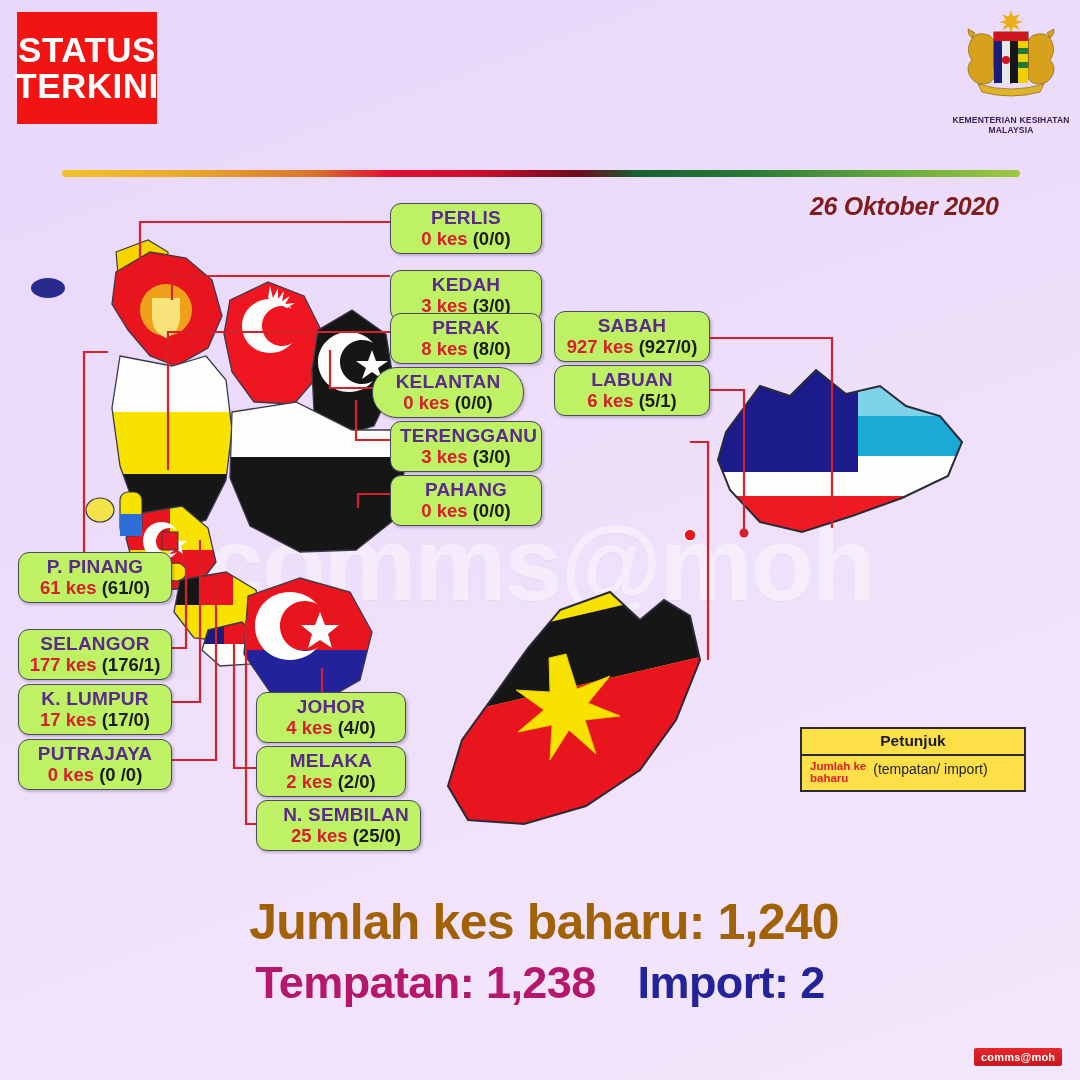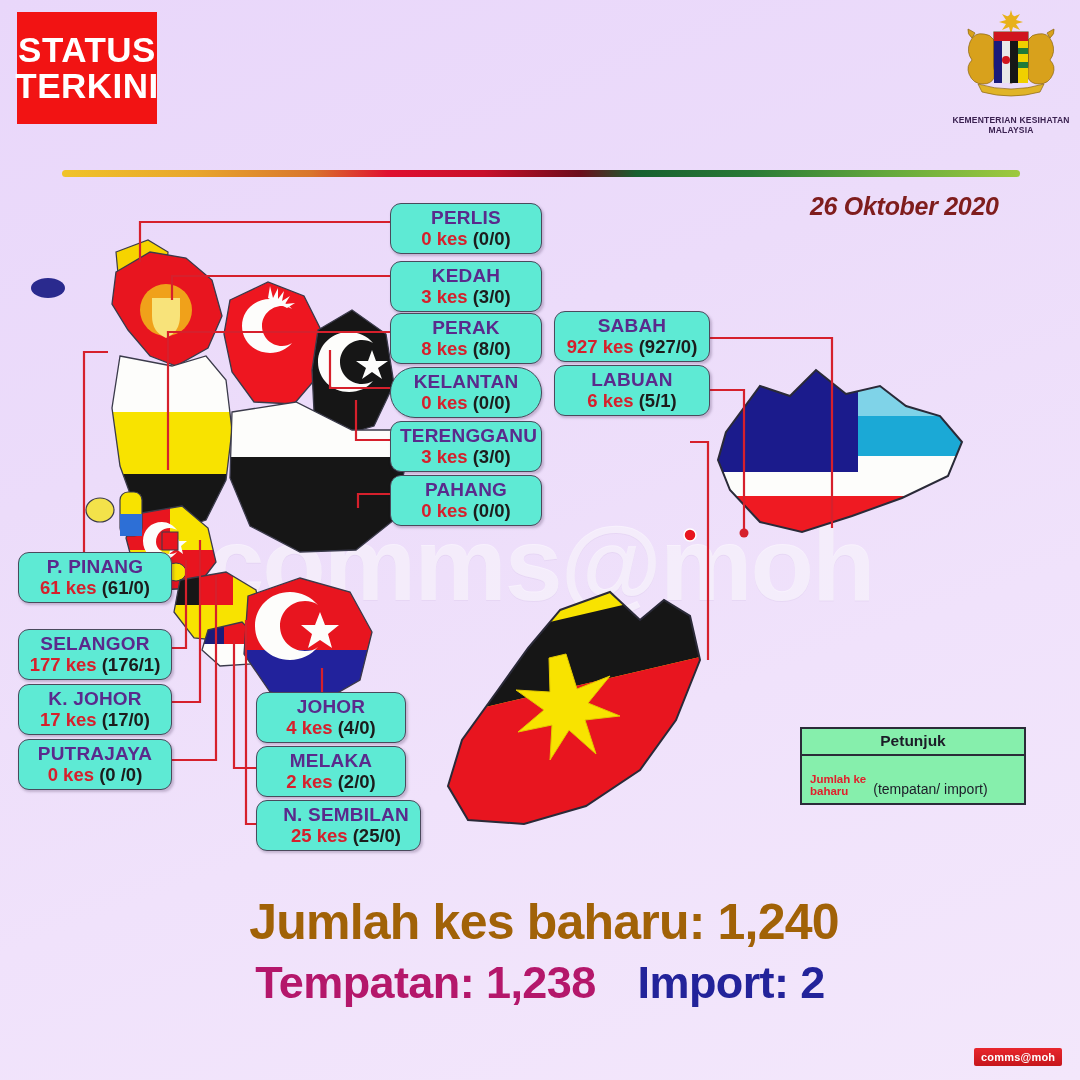--- a/index.html
+++ b/index.html
@@ -62,42 +62,42 @@
 
   
   .map{position:absolute;left:0;top:180px;width:1080px;height:700px;z-index:2;}
 
   
   .leaders{position:absolute;left:0;top:0;width:1080px;height:1080px;z-index:3;pointer-events:none;}
 
   
   .callout{
     position:absolute;z-index:5;
-    background:#5eead4;border:1.6px solid #4a4a5c;border-radius:11px;
+    background:#bef264;border:1.6px solid #4a4a5c;border-radius:11px;
     box-shadow:1.5px 2px 2.5px rgba(60,40,80,.25);
     padding:4px 9px 5px;text-align:center;white-space:nowrap;
     line-height:1.03;
   }
   .callout .nm{
     display:block;color:#5a2a8c;font-weight:700;font-size:19px;letter-spacing:.2px;
   }
   .callout .vl{display:block;font-size:18.5px;font-weight:700;margin-top:1px;}
   .callout .vl .red{color:#d6202c;}
   .callout .vl .blk{color:#1c1c1c;font-weight:700;}
 
   
   .legend{
     position:absolute;left:800px;top:727px;width:222px;z-index:5;
-    background:#86efac;border:2px solid #2b2b38;
+    background:#fde047;border:2px solid #2b2b38;
   }
   .legend .lhead{
     text-align:center;font-size:15.5px;color:#1c1c28;font-weight:700;
     padding:3px 0 4px;border-bottom:2px solid #2b2b38;
   }
-  .legend .lbody{display:flex;align-items:flex-end;gap:7px;padding:18px 8px 6px;}
+  .legend .lbody{display:flex;align-items:flex-start;gap:7px;padding:5px 8px 6px;}
   .legend .lred{
     color:#e0202c;font-size:11.5px;font-weight:700;line-height:1.0;text-align:left;
   }
   .legend .lblk{color:#1c1c28;font-size:14px;}
 
   
   .total-main{
     position:absolute;left:4px;top:893px;width:1080px;text-align:center;z-index:6;
     color:#a16207;font-weight:700;font-size:50px;letter-spacing:-.8px;
   }
@@ -367,31 +367,31 @@
 
   <div class="rule"></div>
 
   <div class="date">26 Oktober 2020</div>
 
   <div class="callout" style="left:390px;top:203px;width:132px;">
     <span class="nm">PERLIS</span>
     <span class="vl"><span class="red"><span>0</span> <span>kes</span></span> <span class="blk">(0/0)</span></span>
   </div>
 
-  <div class="callout" style="left:390px;top:261px;width:132px;">
+  <div class="callout" style="left:390px;top:270px;width:132px;">
     <span class="nm">KEDAH</span>
     <span class="vl"><span class="red"><span>3</span> <span>kes</span></span> <span class="blk">(3/0)</span></span>
   </div>
 
   <div class="callout" style="left:390px;top:313px;width:132px;">
     <span class="nm">PERAK</span>
     <span class="vl"><span class="red"><span>8</span> <span>kes</span></span> <span class="blk">(8/0)</span></span>
   </div>
 
-  <div class="callout" style="left:390px;top:367px;width:132px;border-radius:25px;">
+  <div class="callout" style="left:372px;top:367px;width:132px;border-radius:25px;">
     <span class="nm">KELANTAN</span>
     <span class="vl"><span class="red"><span>0</span> <span>kes</span></span> <span class="blk">(0/0)</span></span>
   </div>
 
   <div class="callout" style="left:390px;top:421px;width:132px;">
     <span class="nm">TERENGGANU</span>
     <span class="vl"><span class="red"><span>3</span> <span>kes</span></span> <span class="blk">(3/0)</span></span>
   </div>
 
   <div class="callout" style="left:390px;top:475px;width:132px;">
@@ -414,21 +414,21 @@
     <span class="nm">P. PINANG</span>
     <span class="vl"><span class="red"><span>61</span> <span>kes</span></span> <span class="blk">(61/0)</span></span>
   </div>
 
   <div class="callout" style="left:18px;top:629px;width:134px;">
     <span class="nm">SELANGOR</span>
     <span class="vl"><span class="red"><span>177</span> <span>kes</span></span> <span class="blk">(176/1)</span></span>
   </div>
 
   <div class="callout" style="left:18px;top:684px;width:134px;">
-    <span class="nm">K. JOHOR</span>
+    <span class="nm">K. LUMPUR</span>
     <span class="vl"><span class="red"><span>17</span> <span>kes</span></span> <span class="blk">(17/0)</span></span>
   </div>
 
   <div class="callout" style="left:18px;top:739px;width:134px;">
     <span class="nm">PUTRAJAYA</span>
     <span class="vl"><span class="red"><span>0</span> <span>kes</span></span> <span class="blk">(0 /0)</span></span>
   </div>
 
   <div class="callout" style="left:256px;top:692px;width:130px;">
     <span class="nm">JOHOR</span>

